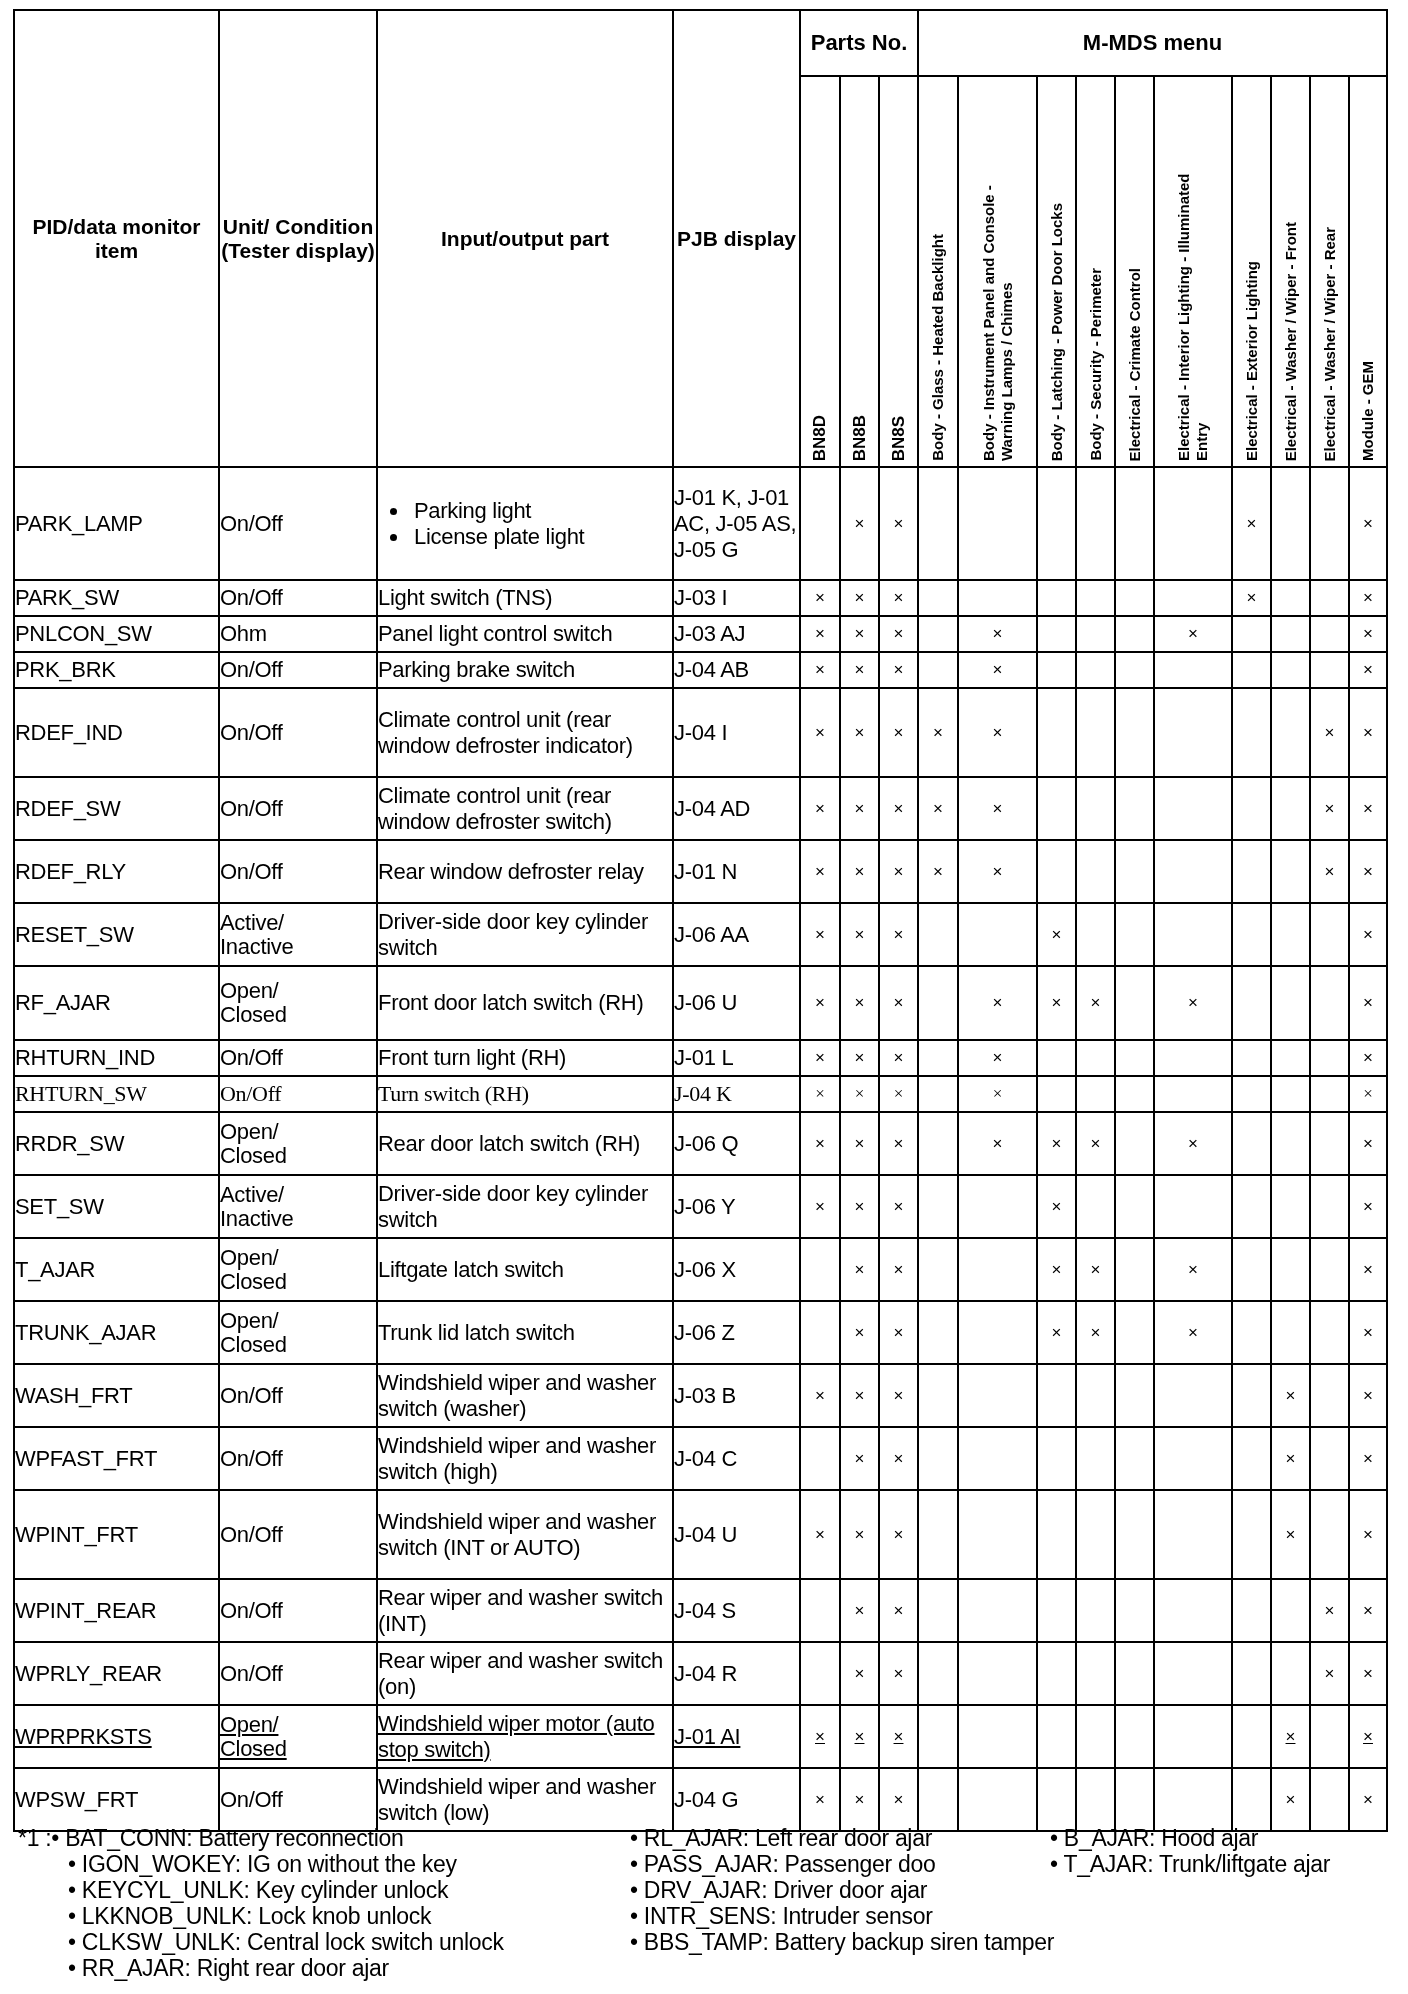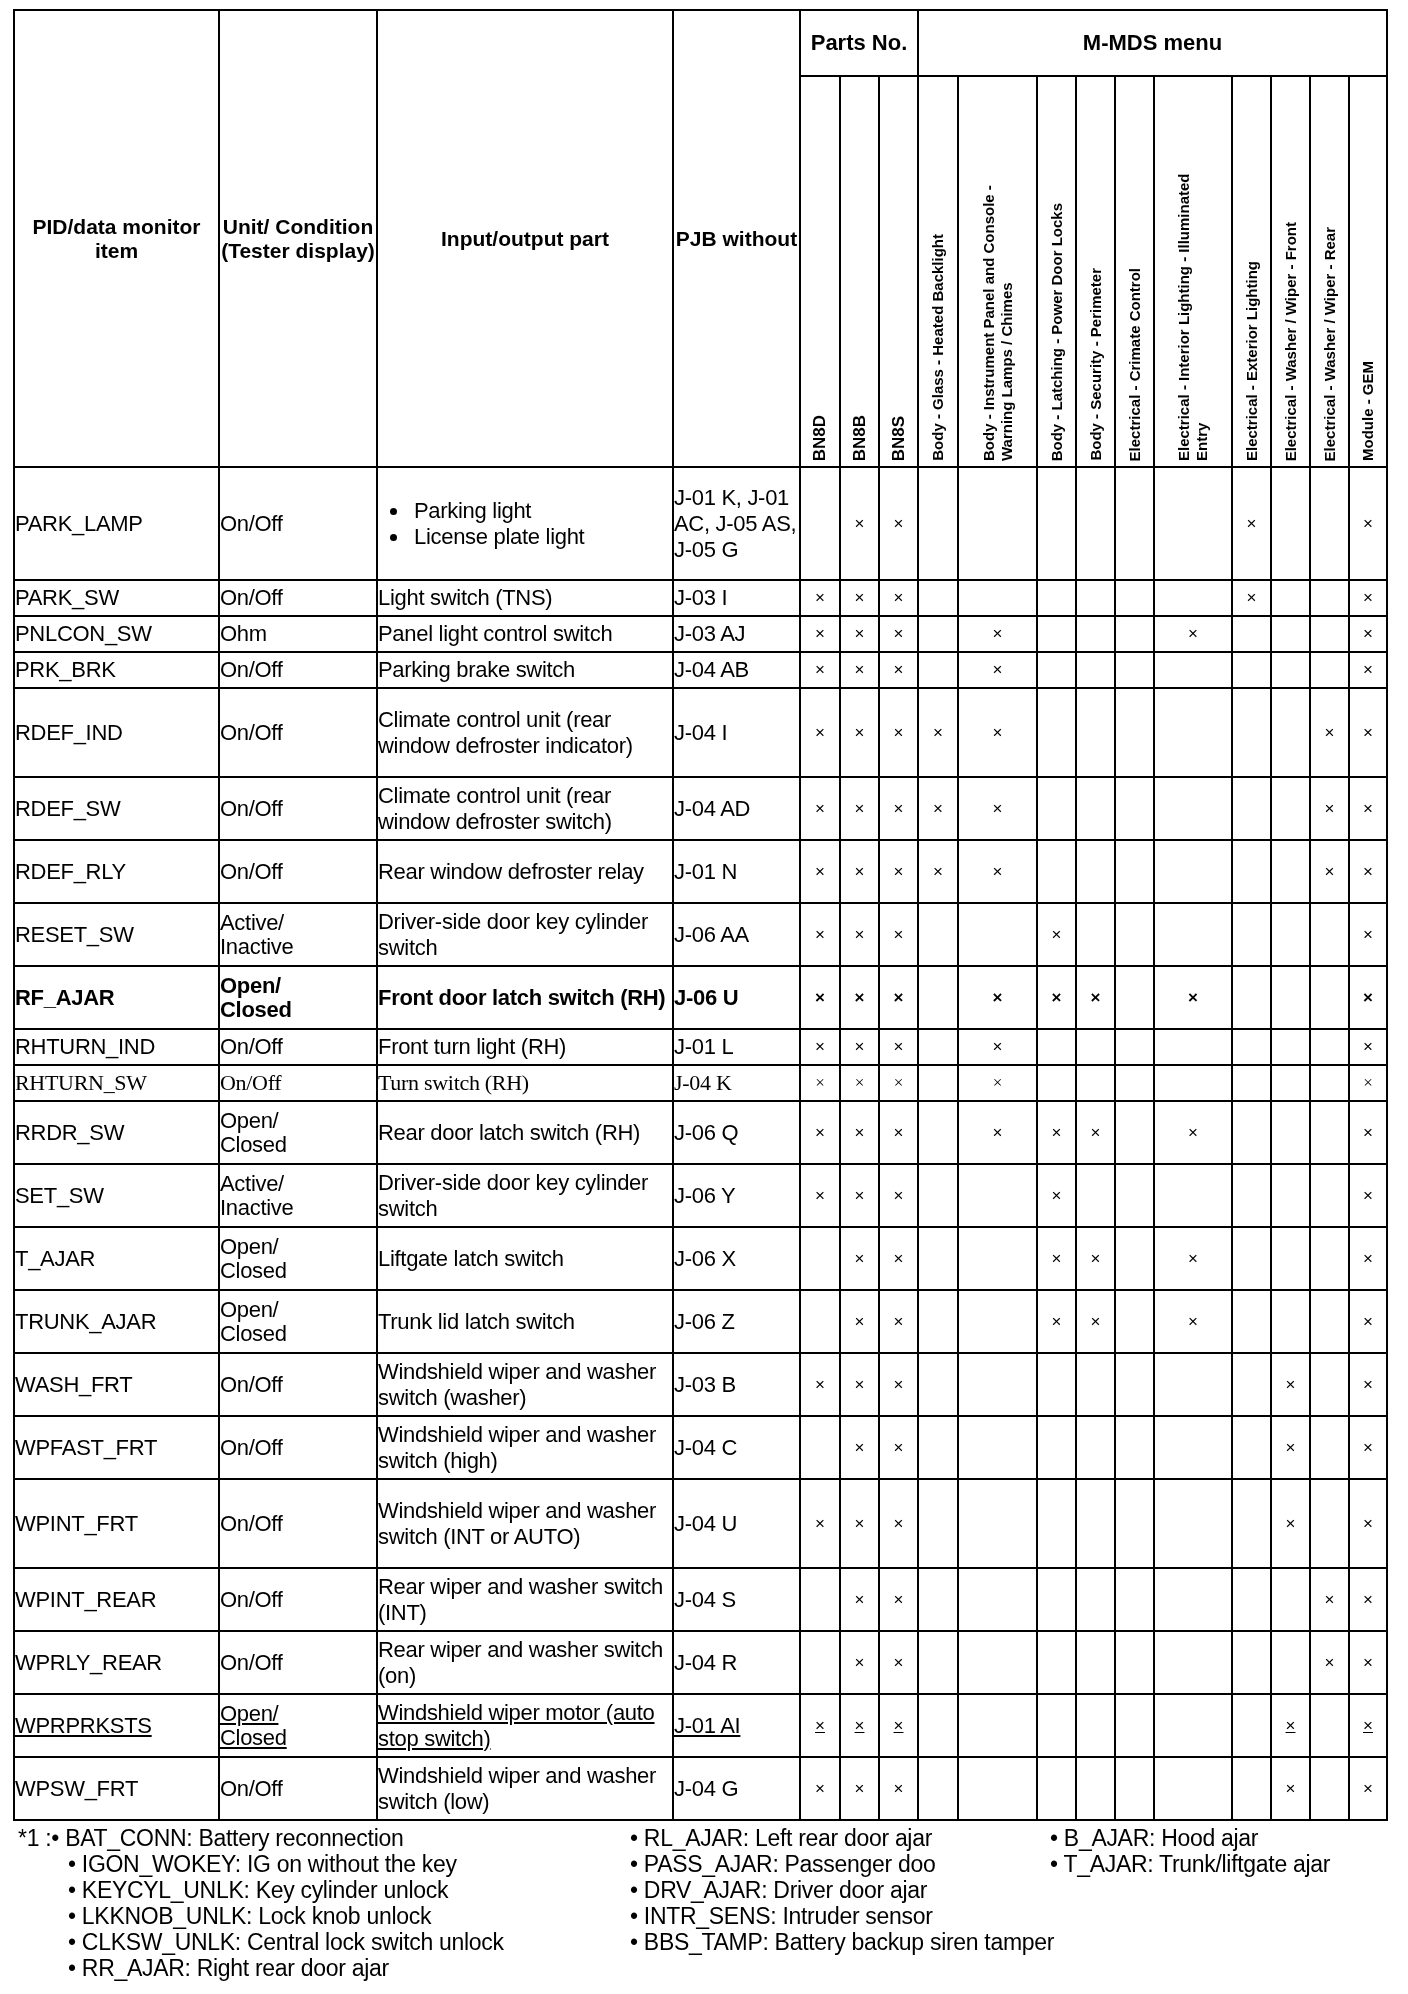--- a/index.html
+++ b/index.html
@@ -42,21 +42,21 @@
         <col style="width:39px">
         <col style="width:39px">
         <col style="width:39px">
         <col style="width:38px">
     </colgroup>
     <thead>
       <tr>
         <th rowspan="2">PID/data monitor item</th>
         <th rowspan="2">Unit/ Condition (Tester display)</th>
         <th rowspan="2">Input/output part</th>
-        <th rowspan="2">PJB without</th>
+        <th rowspan="2">PJB display</th>
         <th colspan="3" class="group">Parts No.</th>
         <th colspan="10" class="group">M-MDS menu</th>
       </tr>
       <tr id="vert-row">
           <th class="vert"><span class="vtext" style="font-size: 17px;">BN8D</span></th>
           <th class="vert"><span class="vtext" style="font-size: 17px;">BN8B</span></th>
           <th class="vert"><span class="vtext" style="font-size: 17px;">BN8S</span></th>
           <th class="vert"><span class="vtext">Body - Glass - Heated Backlight</span></th>
           <th class="vert"><span class="vtext" style="white-space: normal; height: 330px;">Body - Instrument Panel and Console - Warning Lamps / Chimes</span></th>
           <th class="vert"><span class="vtext">Body - Latching - Power Door Locks</span></th>
@@ -220,21 +220,21 @@
           <td class="mark"></td>
           <td class="mark">×</td>
           <td class="mark"></td>
           <td class="mark"></td>
           <td class="mark"></td>
           <td class="mark"></td>
           <td class="mark"></td>
           <td class="mark"></td>
           <td class="mark">×</td>
         </tr>
-        <tr style="height: 63px; font-weight: bold;">
+        <tr style="height: 74px;">
           <td class="txt">RF_AJAR</td>
           <td class="txt" style="line-height: 24px; word-spacing: 100px;">Open/ Closed</td>
           <td class="txt"><span>Front door latch switch (RH)</span></td>
           <td class="pjb">J-06 U</td>
           <td class="mark">×</td>
           <td class="mark">×</td>
           <td class="mark">×</td>
           <td class="mark"></td>
           <td class="mark">×</td>
           <td class="mark">×</td>

